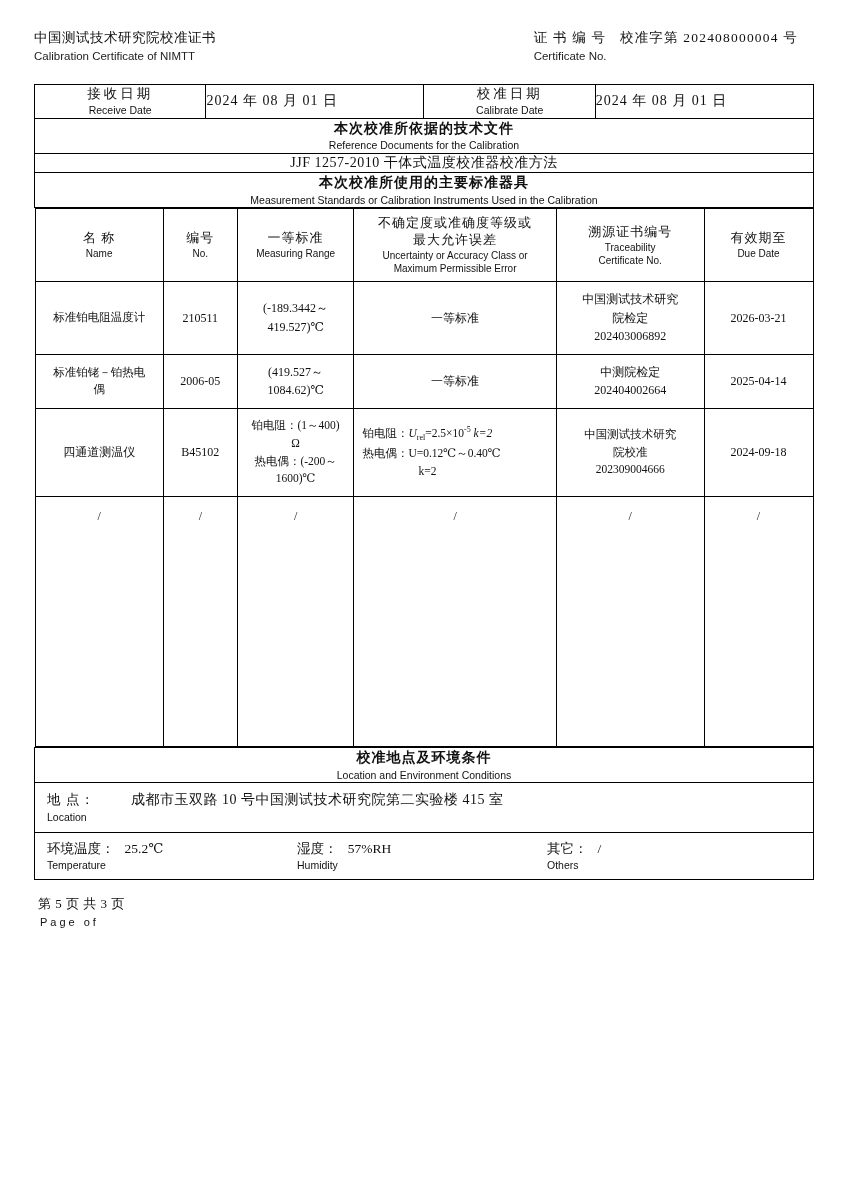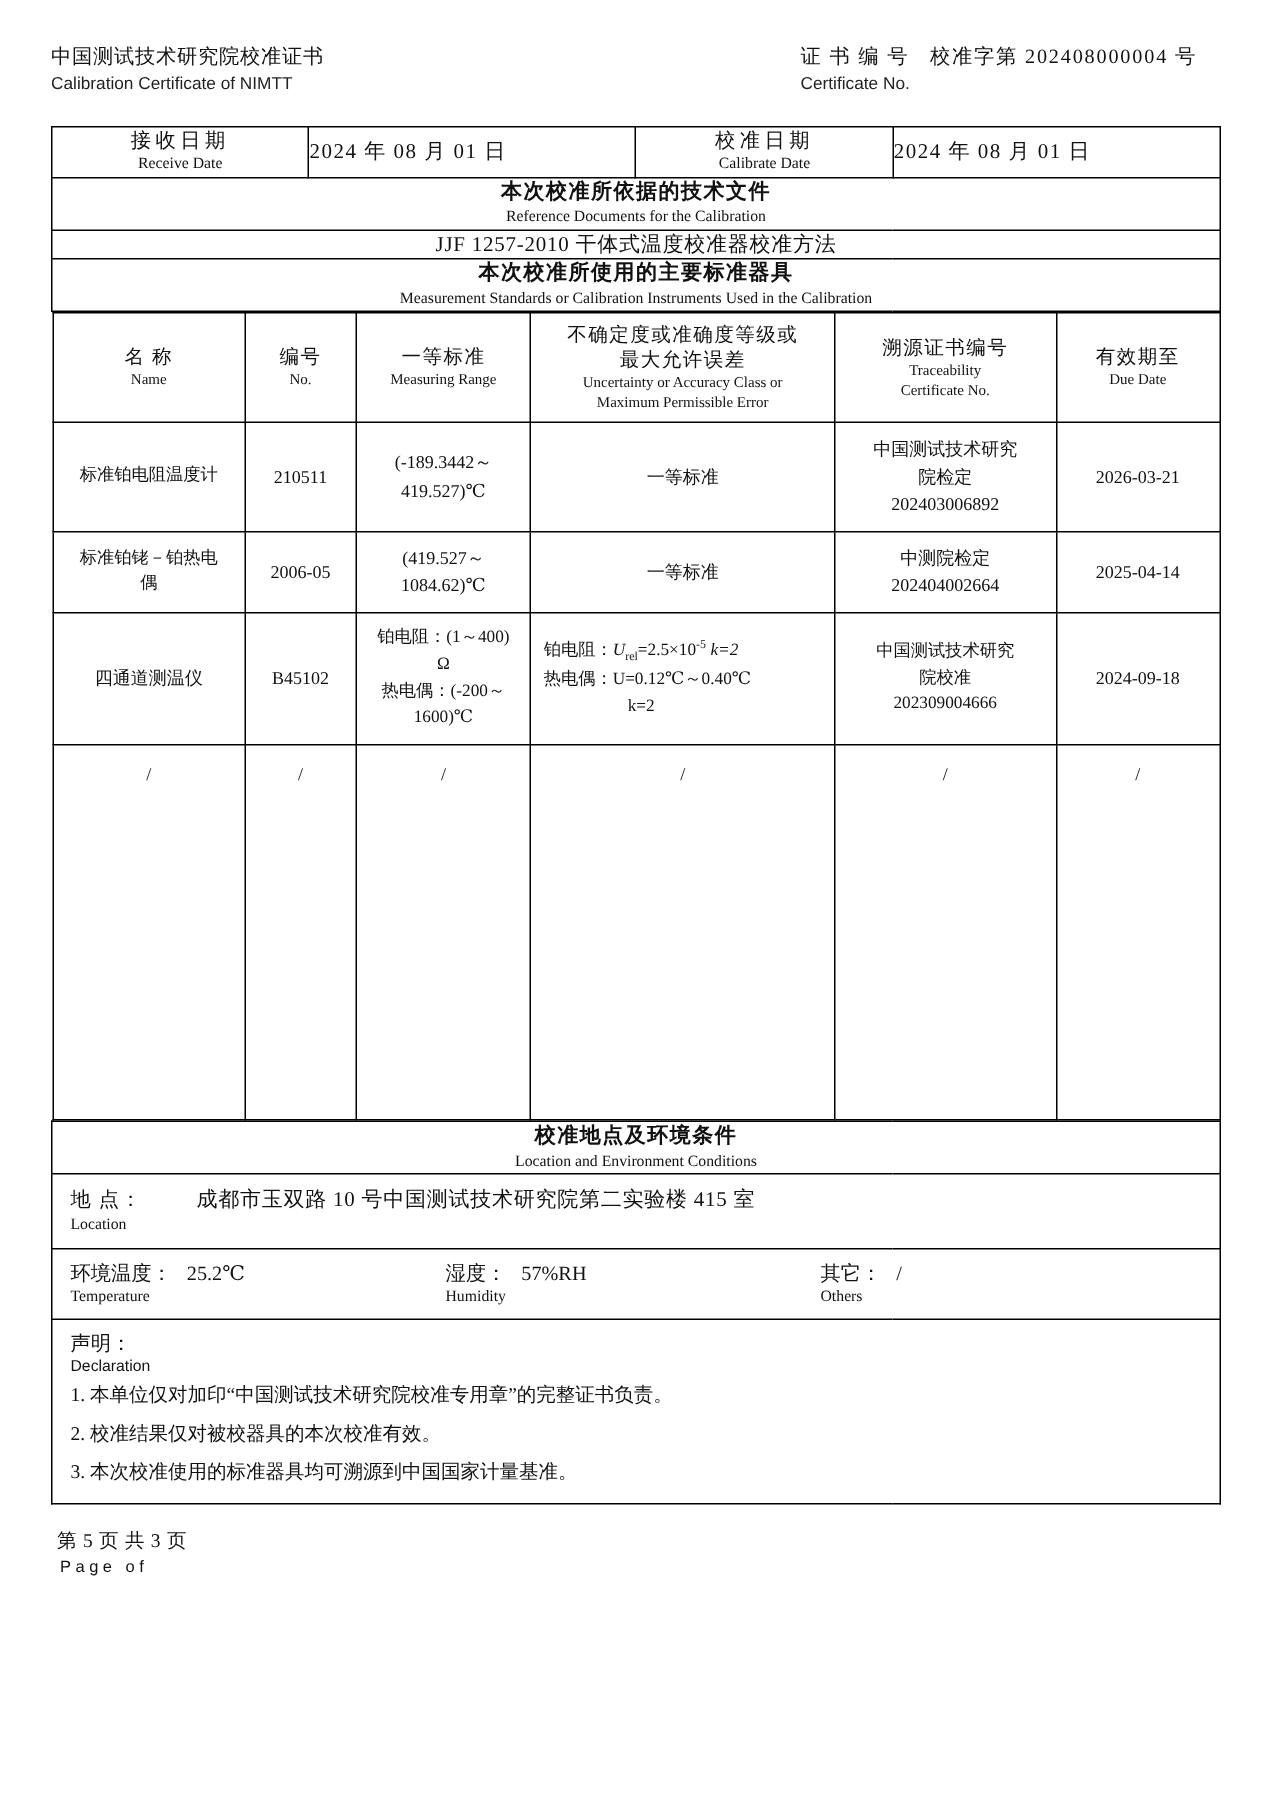--- a/index.html
+++ b/index.html
@@ -55,21 +55,21 @@
     table-layout: fixed;
   }
   table.cert td {
     border: 1px solid #000;
     padding: 0;
     vertical-align: middle;
   }
   .cn { font-size: 13.5px; }
   .en {
     font-size: 10.5px;
-    font-family: Liberation Serif, serif;
+    font-family: Liberation Sans, sans-serif;
   }
 
   .lbl-2line {
     text-align: center;
     line-height: 1.35;
     padding: 7px 4px;
   }
   .lbl-2line .cn { display: block; letter-spacing: 3px; }
   .lbl-2line .en { display: block; }
 
@@ -384,33 +384,20 @@
             <div class="env-key">
               <span class="cn">其它：</span>
               <span class="en">Others</span>
             </div>
             <div class="env-val">/</div>
           </div>
         </div>
       </td>
     </tr>
 
-    <tr>
-      <td colspan="4" style="padding:0">
-        <div class="decl">
-          <div class="dtitle">
-            <span class="cn">声明：</span>
-            <span class="en">Declaration</span>
-          </div>
-          <div class="ditem">1. 本单位仅对加印“中国测试技术研究院校准专用章”的完整证书负责。</div>
-          <div class="ditem">2. 校准结果仅对被校器具的本次校准有效。</div>
-          <div class="ditem">3. 本次校准使用的标准器具均可溯源到中国国家计量基准。</div>
-        </div>
-      </td>
-    </tr>
   </tbody>
     </table>
 
   <div class="footer">
     <div class="foot-right">
       <span class="cn">第 5 页 共 3 页</span>
       <span class="en">Page    of</span>
     </div>
   </div>
 

